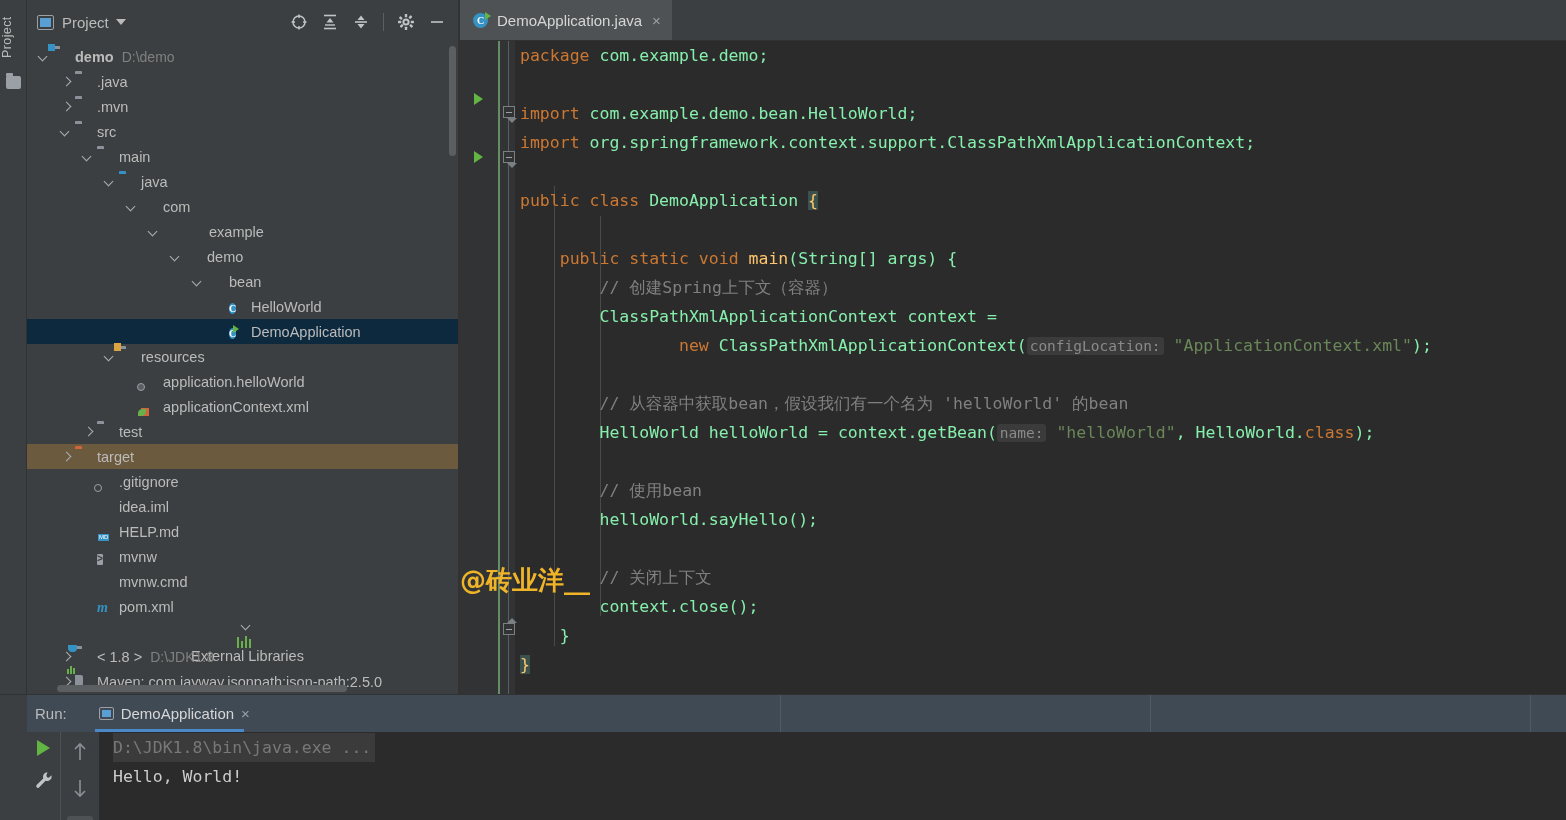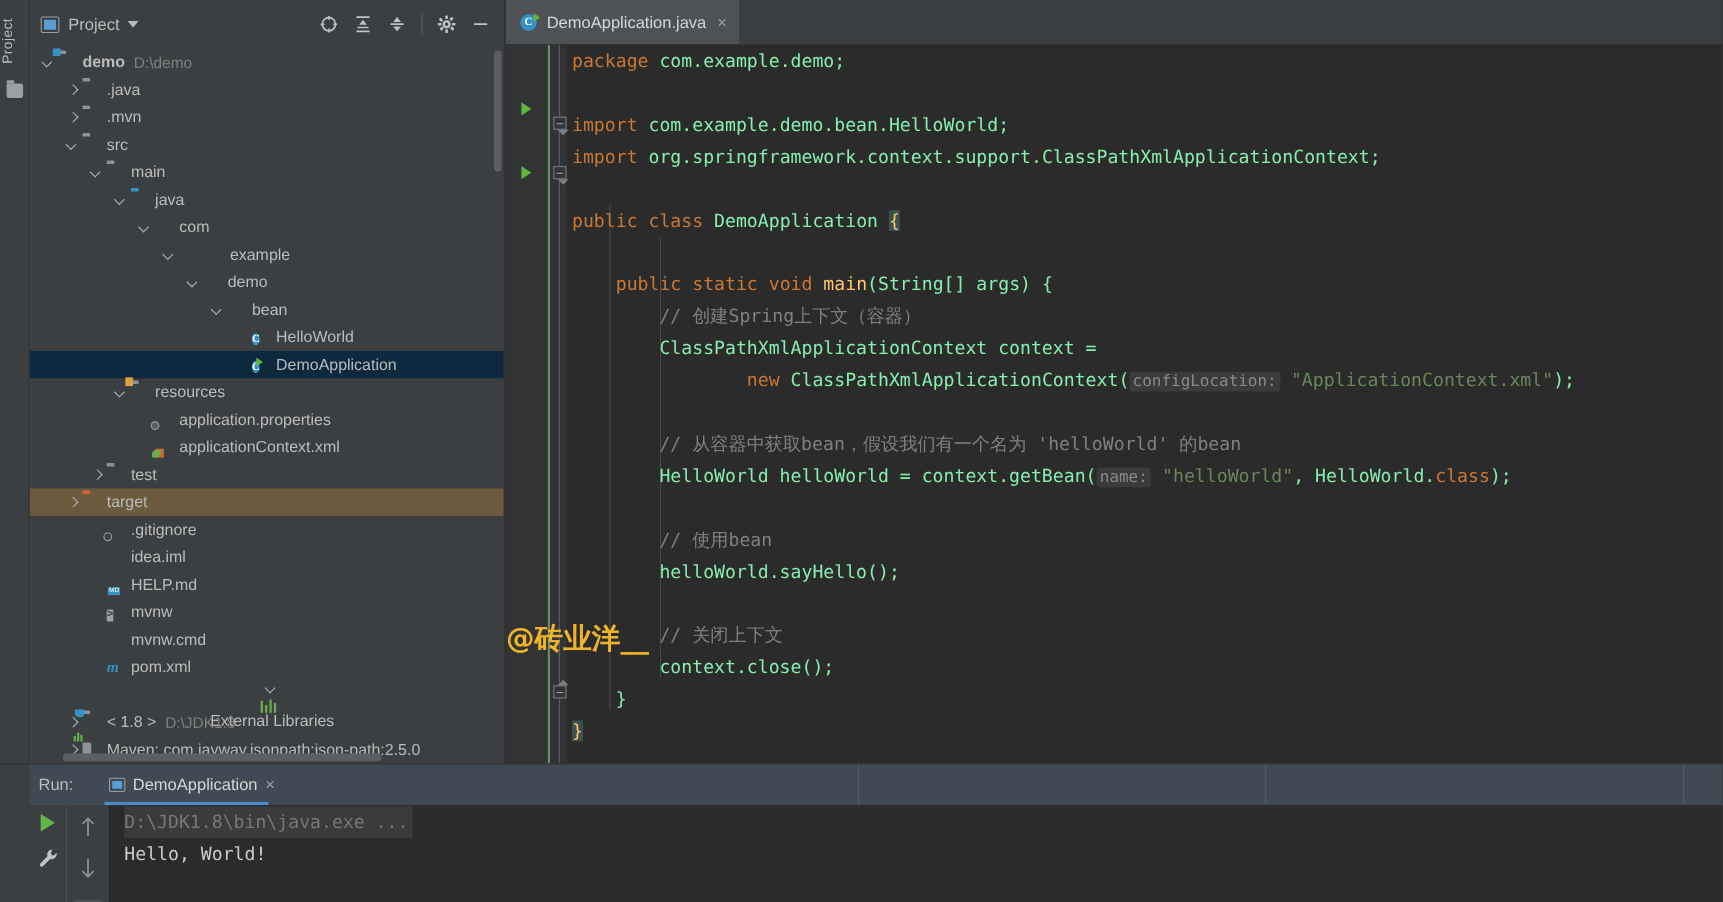--- a/index.html
+++ b/index.html
@@ -456,21 +456,21 @@
           <span class="tlabel">DemoApplication</span>
         </div>
         <div class="trow" style="padding-left: 76px;">
           <span class="arrow down"></span>
           <span class="ticon"><span class="ico-folder"><span class="badge lines"></span></span></span>
           <span class="tlabel">resources</span>
         </div>
         <div class="trow" style="padding-left: 98px;">
           <span class="arrow none"></span>
           <span class="ticon"><span class="ico-file" style="background:#6ab04a;border-radius:50% 0 50% 0;width:14px;height:13px;"><span style="position:absolute;right:-2px;bottom:-1px;width:8px;height:8px;border-radius:50%;background:#5c5f61;border:1px solid #9aa0a6;"></span></span></span>
-          <span class="tlabel">application.properties</span>
+          <span class="tlabel">application.helloWorld</span>
         </div>
         <div class="trow" style="padding-left: 98px;">
           <span class="arrow none"></span>
           <span class="ticon"><span class="ico-file"><span class="orange-sq"></span><span class="leaf"></span></span></span>
           <span class="tlabel">applicationContext.xml</span>
         </div>
         <div class="trow" style="padding-left: 54px;">
           <span class="arrow right"></span>
           <span class="ticon"><span class="ico-folder"></span></span>
           <span class="tlabel">test</span>

